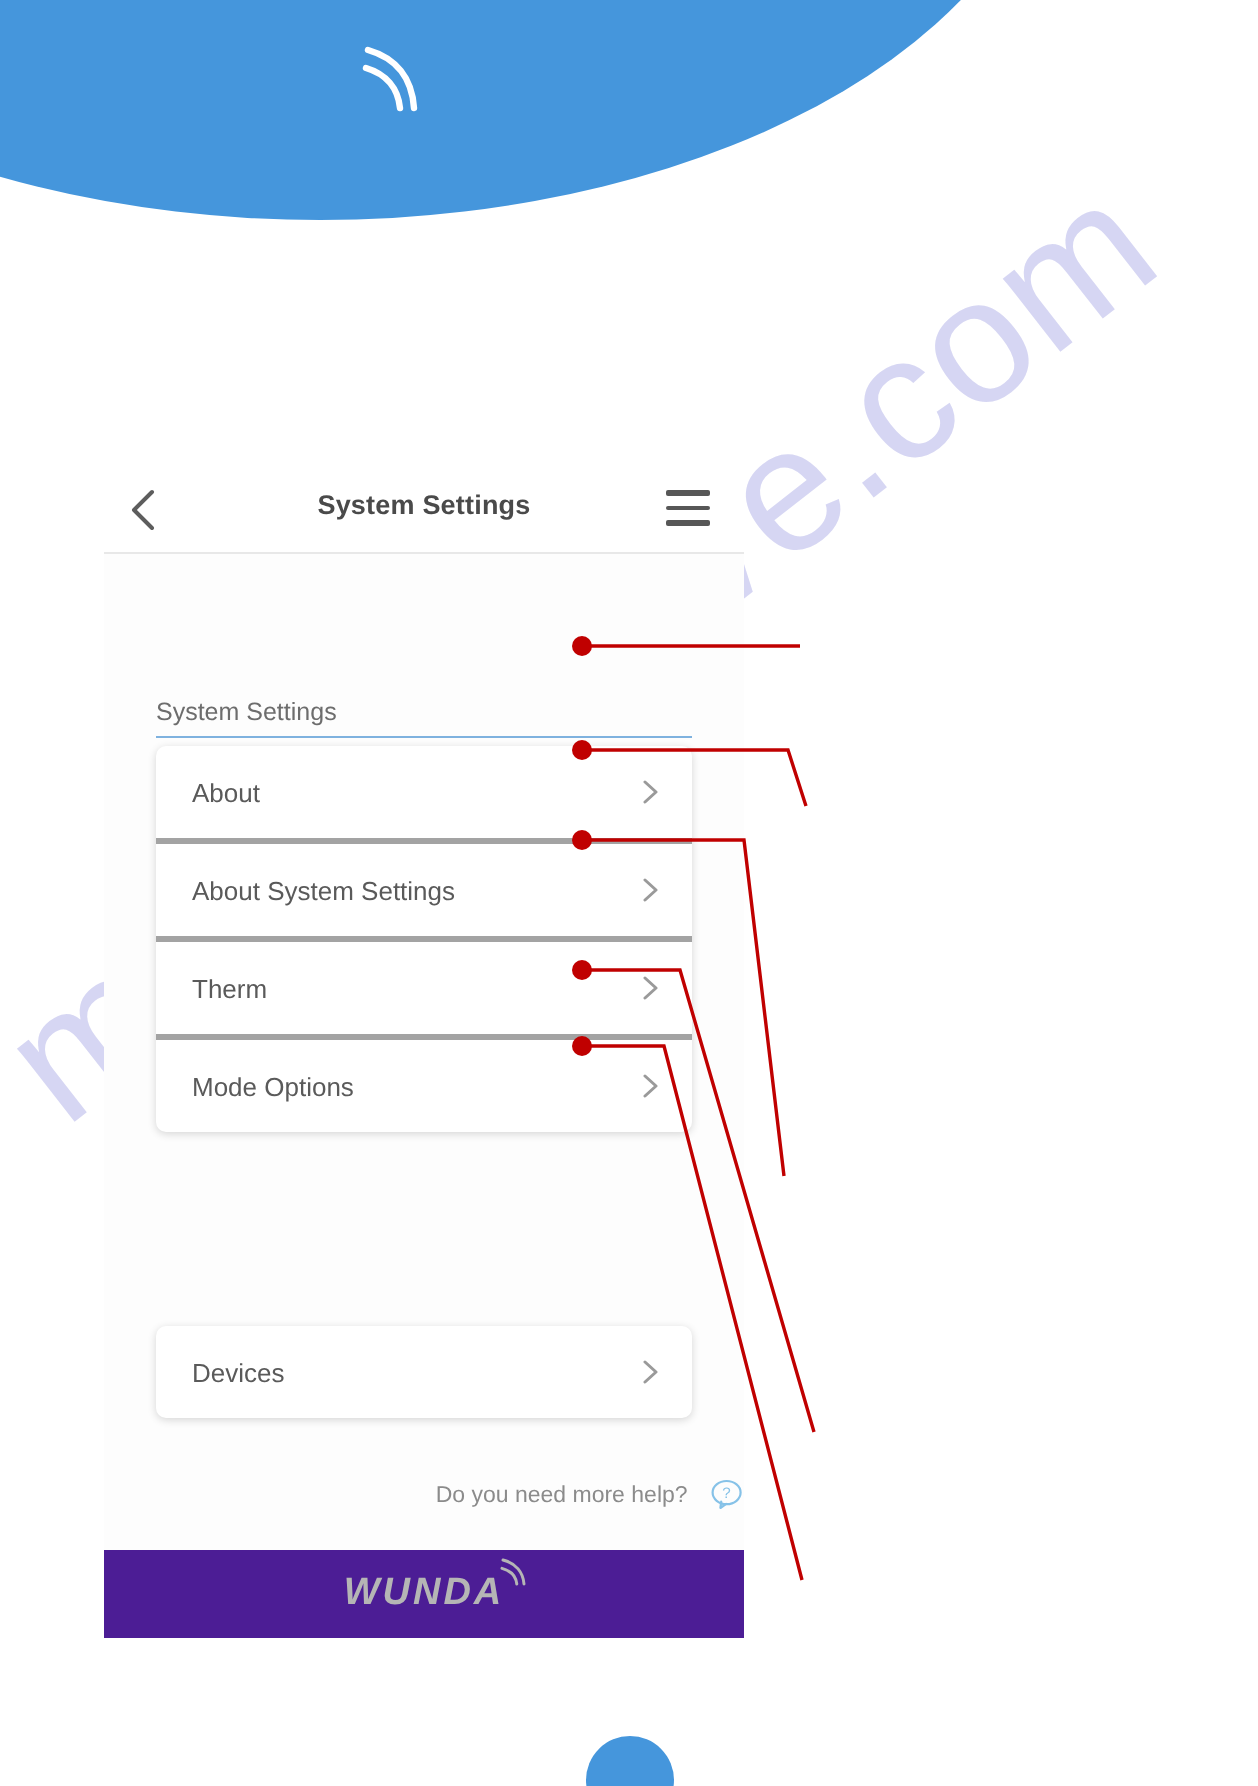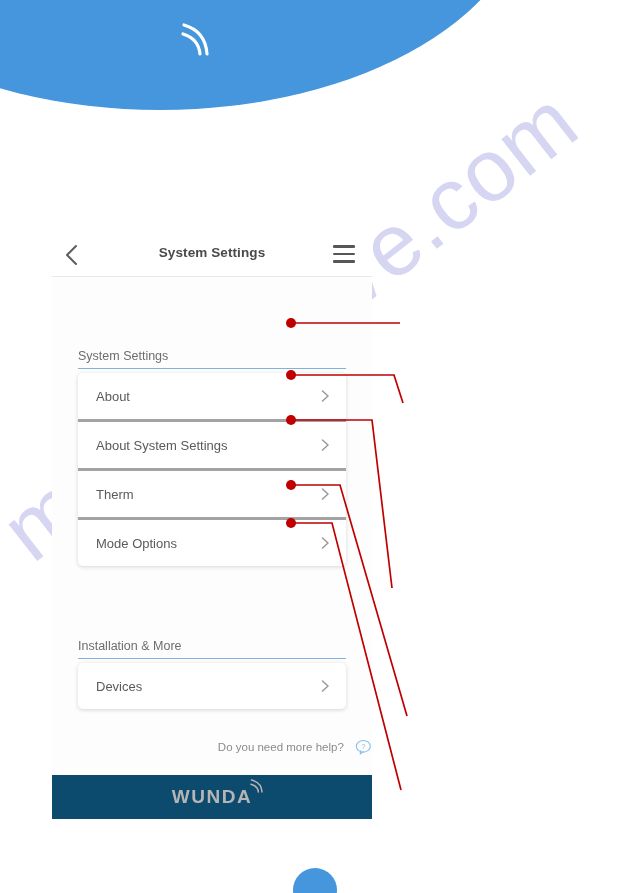--- a/index.html
+++ b/index.html
@@ -199,24 +199,25 @@
     width: 17px;
     height: 17px;
   }
 
   .brandbar {
     position: absolute;
     left: 0;
     right: 0;
     top: 498px;
     height: 44px;
-    background: #0c4a6e;
+    background: #4c1d95;
     display: flex;
     align-items: center;
     justify-content: center;
+    font-style: italic;
   }
   .brandbar .wunda {
     font-size: 19px;
     font-weight: bold;
     letter-spacing: 1.5px;
     color: #b5b5b5;
     position: relative;
   }
   .brandbar .wunda .arcs {
     position: absolute;
@@ -292,21 +293,20 @@
           </svg>
         </div>
         <div class="row">
           <span class="lbl">Mode Options</span>
           <svg class="chev" viewBox="0 0 9 12">
             <path d="M1.5 1 L7 6 L1.5 11" stroke="#9a9a9a" stroke-width="1.5" fill="none" stroke-linecap="round" stroke-linejoin="round"></path>
           </svg>
         </div>
       </div>
 
-      <div class="section-head s2">Installation &amp; More</div>
 
       <div class="card c2">
         <div class="row">
           <span class="lbl">Devices</span>
           <svg class="chev" viewBox="0 0 9 12">
             <path d="M1.5 1 L7 6 L1.5 11" stroke="#9a9a9a" stroke-width="1.5" fill="none" stroke-linecap="round" stroke-linejoin="round"></path>
           </svg>
         </div>
       </div>
 

